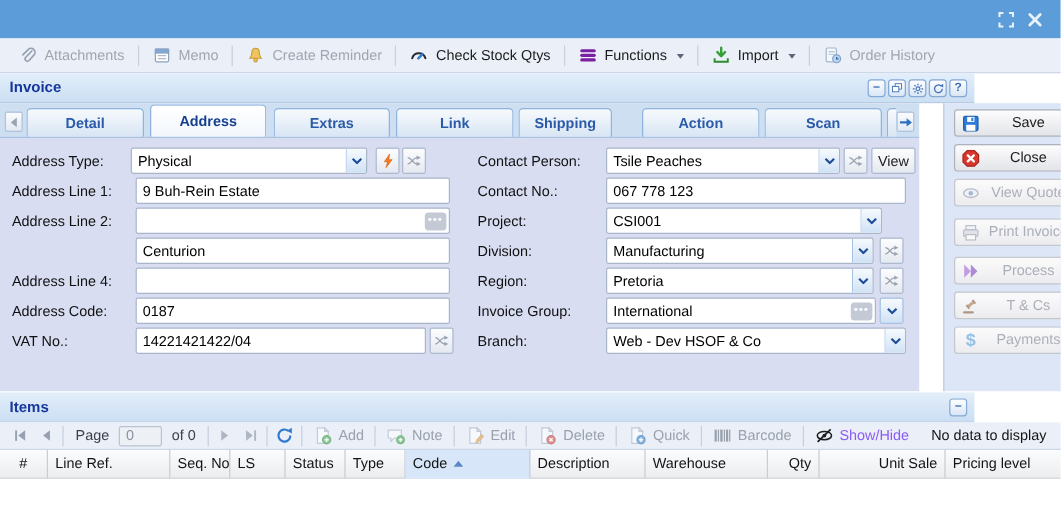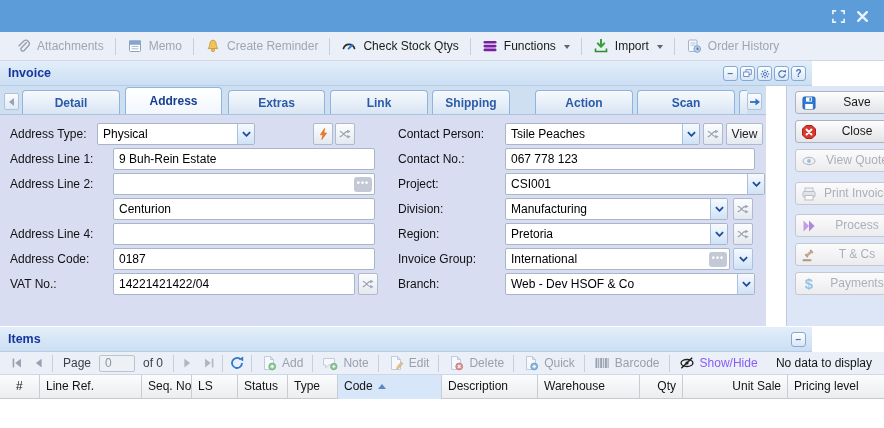--- a/index.html
+++ b/index.html
@@ -238,21 +238,21 @@
           <line x1="0" y1="4" x2="7" y2="4" stroke="#2E6FC0" stroke-width="1.8"></line>
           <polygon points="5.5,0.5 10,4 5.5,7.5" fill="#2E6FC0"></polygon>
         </svg>
       </span>
   </div>
 
   <div class="abs formarea">
 
     <div class="frow" style="top:8px">
       <span class="flabel">Address Type:</span>
-      <div class="field" style="left:97px; width:158px">
+      <div class="field" style="left:109px; width:197px">
         <span class="fval">Physical</span>
         <span class="drop">
             <svg width="9" height="6" viewBox="0 0 10 6" fill="none" stroke="#1C4C9C" stroke-width="2">
               <polyline points="1,1 5,5 9,1"></polyline>
             </svg>
           </span>
       </div>
       <span class="sq" style="left:313px">
           <svg width="13" height="14" viewBox="0 0 16 16">
             <polygon points="9.5,1 4,9 7.3,9 5.8,15 12,6.8 8.6,6.8" fill="#F5791F" stroke="#D05E10" stroke-width=".6"></polygon>
@@ -296,21 +296,21 @@
       </div>
     </div>
 
     <div class="frow" style="top:58px">
       <span class="flabel">Address Line 2:</span>
       <div class="field" style="left:113px; width:262px">
         <span class="fval"></span>
         <span class="ellbtn">•••</span>
       </div>
       <span class="flabel r">Project:</span>
-      <div class="field" style="left:505px; width:260px">
+      <div class="field" style="left:505px; width:230px">
         <span class="fval">CSI001</span>
         <span class="drop">
             <svg width="9" height="6" viewBox="0 0 10 6" fill="none" stroke="#1C4C9C" stroke-width="2">
               <polyline points="1,1 5,5 9,1"></polyline>
             </svg>
           </span>
       </div>
     </div>
 
     <div class="frow" style="top:83px">

